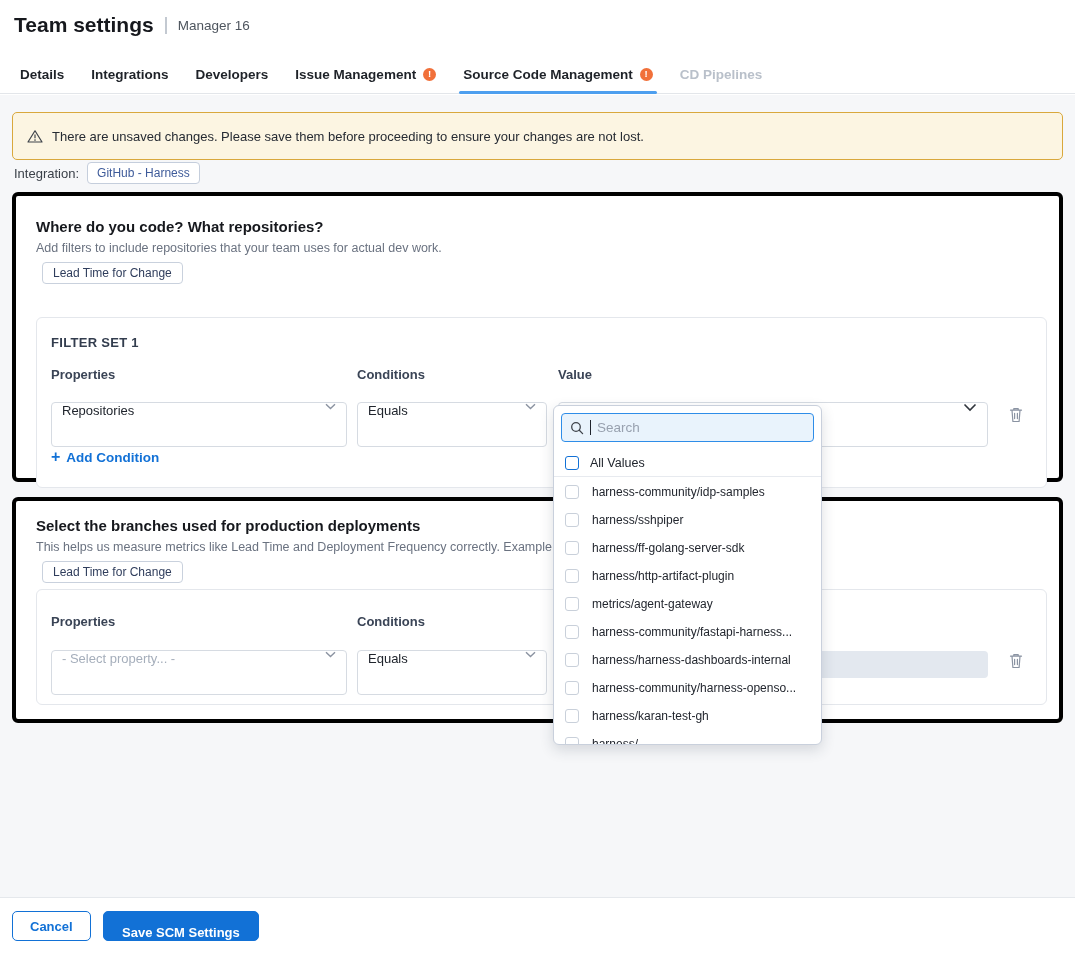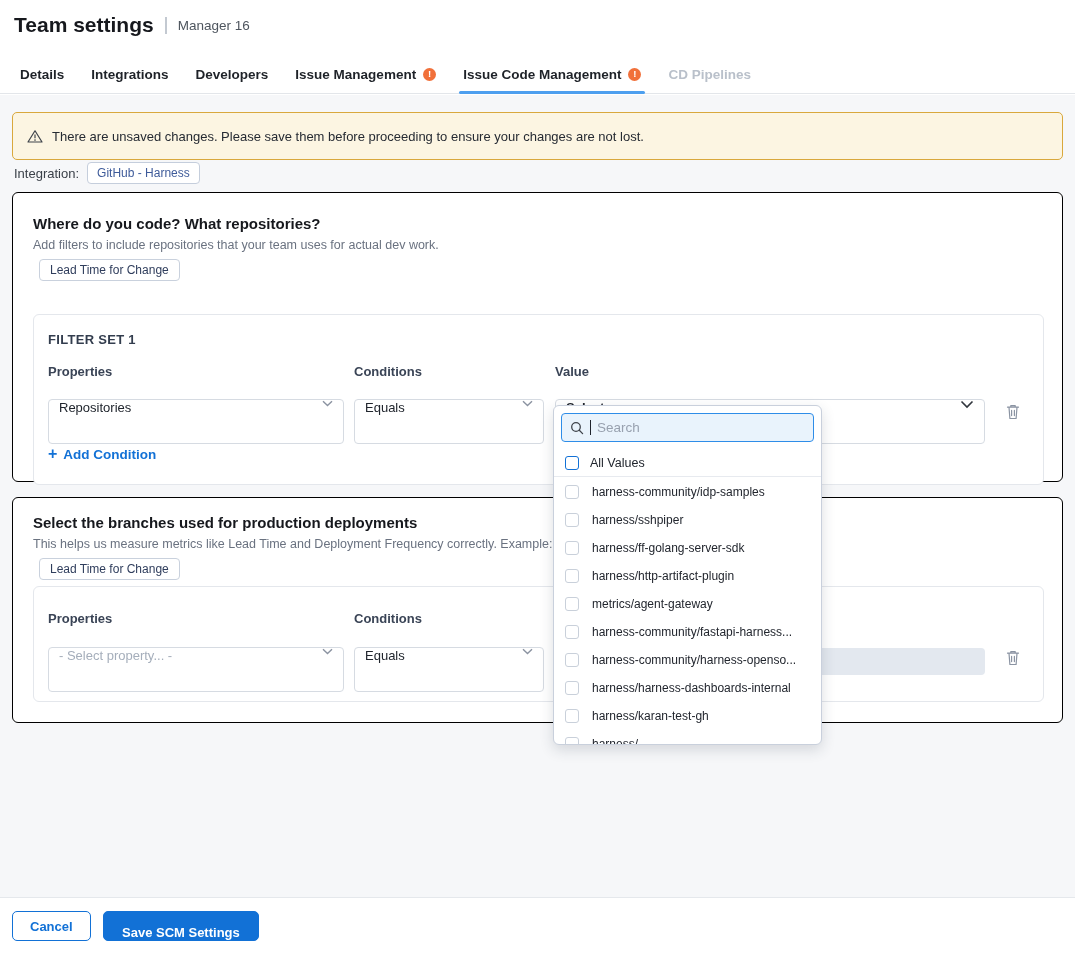--- a/index.html
+++ b/index.html
@@ -34,21 +34,21 @@
             border:1px solid #d9a83c; border-radius:5px; display:flex; align-items:center;
             padding:0 14px; gap:9px; font-size:13px; color:#262b33; }
 
   
   .integration-row { position:absolute; left:14px; top:162px; display:flex; align-items:center; gap:8px; }
   .integration-label { font-size:13px; color:#3a4049; }
   .chip-int { border:1px solid #c5cedc; border-radius:4px; padding:3px 9px; font-size:12px;
               color:#3e5b9a; background:#fff; cursor:pointer; }
 
   
-  .card { position:absolute; left:12px; width:1051px; background:#fff; border:1px solid #000000; border-radius:6px; }
+  .card { position:absolute; left:12px; width:1051px; background:#fff; border:4px solid #000000; border-radius:6px; }
   .card1 { top:192px; height:290px; }
   .card2 { top:497px; height:226px; }
   .card-title { position:absolute; left:20px; font-size:15px; font-weight:700; color:#16181d; }
   .card-sub { position:absolute; left:20px; font-size:12.5px; color:#6a7280; white-space:nowrap; }
   .chip { position:absolute; left:26px; border:1px solid #c9d1dd; border-radius:4px; padding:3px 10px;
           font-size:12px; color:#2f3d5c; background:#fff; }
 
   .filter-box { position:absolute; left:20px; width:1011px; border:1px solid #e4e7ec; border-radius:6px; background:#fff; }
   .fbox1 { top:93px; height:171px;margin-top:28px; }
   .fbox2 { top:88px; height:116px; }
@@ -128,21 +128,21 @@
         <span>Developers</span>
 
       </div>
 
       <div class="tab">
         <span>Issue Management</span>
         <span class="badge show">!</span>
       </div>
 
       <div class="tab active">
-        <span>Issue Code Management</span>
+        <span>Source Code Management</span>
         <span class="badge show">!</span>
       </div>
 
       <div class="tab disabled">
         <span>CD Pipelines</span>
 
       </div>
     </div>
 
   <div class="content-bg"></div>
@@ -282,26 +282,26 @@
           <span class="lbl">metrics/agent-gateway</span>
         </div>
 
         <div class="panel-item">
           <span class="cb"></span>
           <span class="lbl">harness-community/fastapi-harness...</span>
         </div>
 
         <div class="panel-item">
           <span class="cb"></span>
+          <span class="lbl">harness/harness-dashboards-internal</span>
+        </div>
+
+        <div class="panel-item">
+          <span class="cb"></span>
           <span class="lbl">harness-community/harness-openso...</span>
-        </div>
-
-        <div class="panel-item">
-          <span class="cb"></span>
-          <span class="lbl">harness/harness-dashboards-internal</span>
         </div>
 
         <div class="panel-item">
           <span class="cb"></span>
           <span class="lbl">harness/karan-test-gh</span>
         </div>
 
         <div class="panel-item">
           <span class="cb"></span>
           <span class="lbl">harness/...</span>

